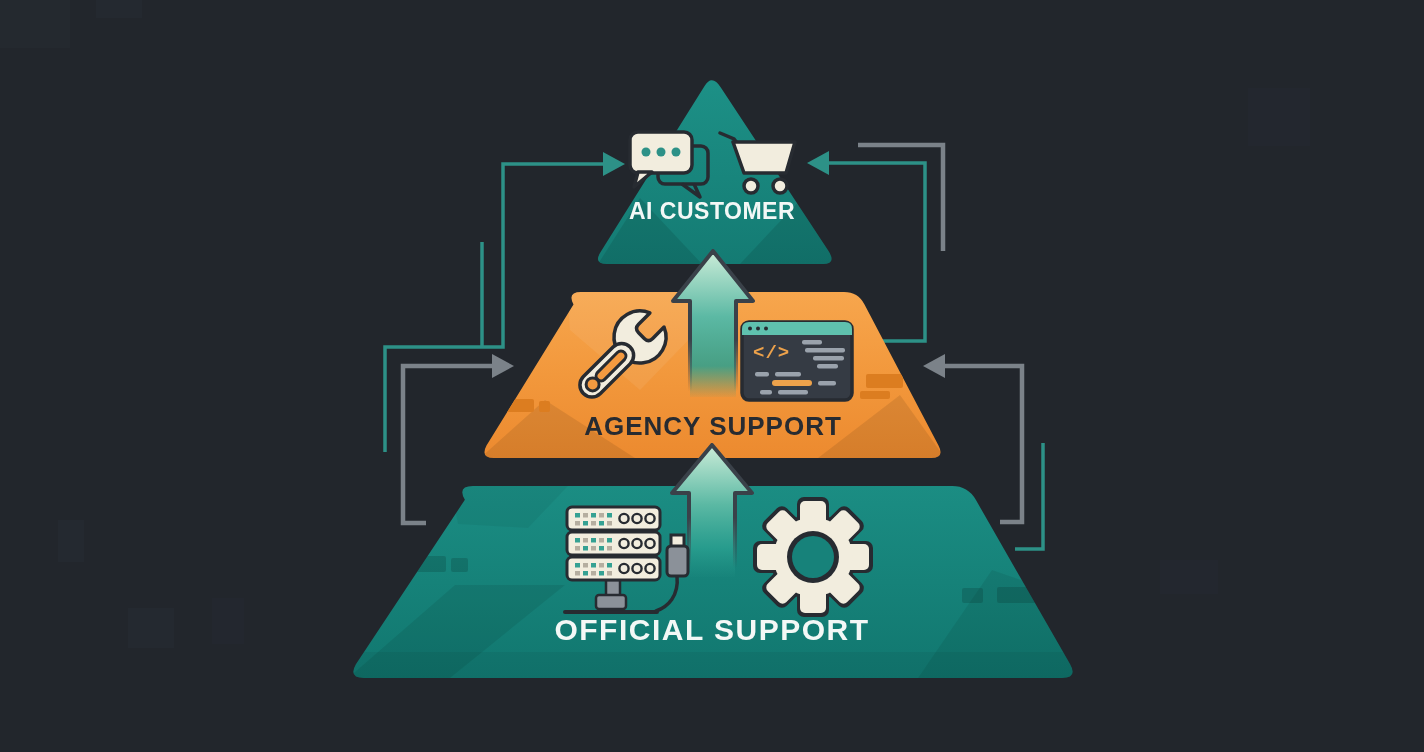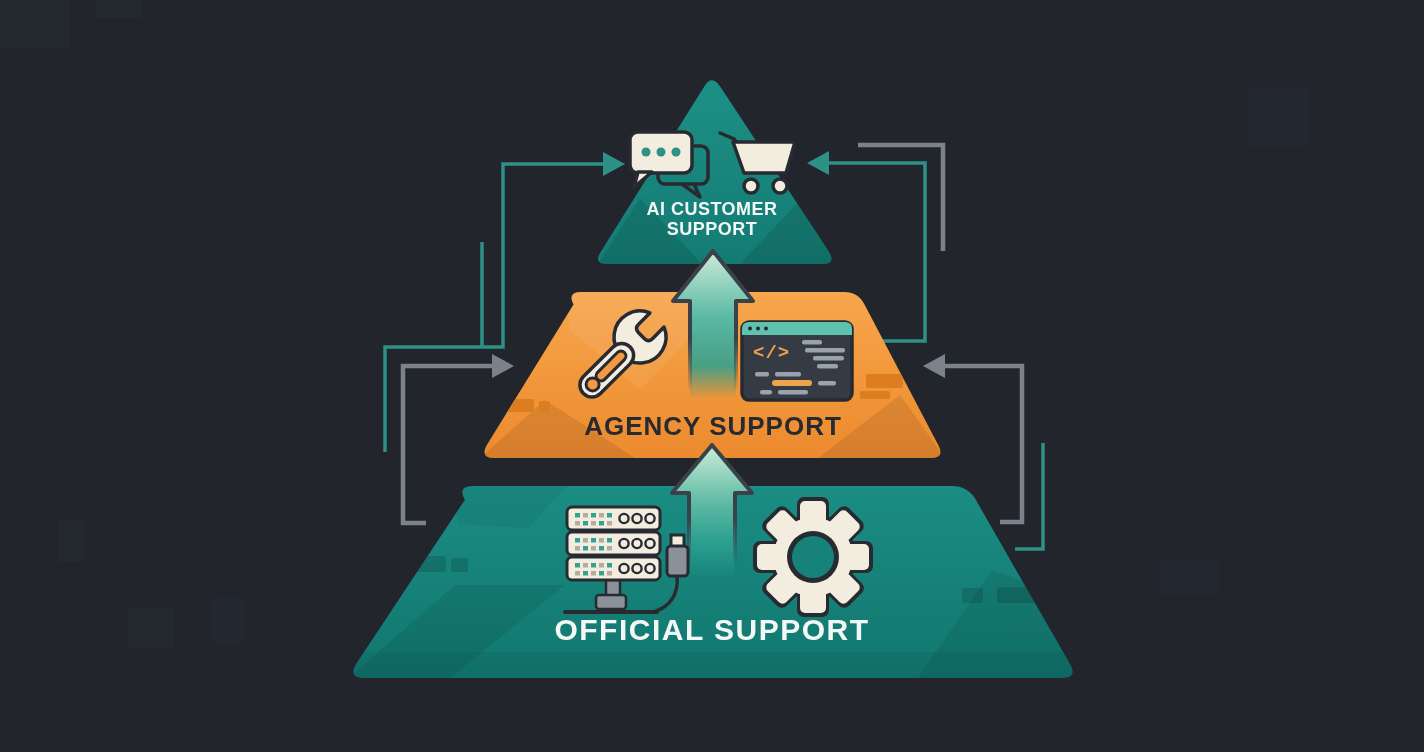--- a/index.html
+++ b/index.html
@@ -1,21 +1,21 @@
 <!DOCTYPE html>
 <html style="--bg: #22262c; --bg_decor: #262b33; --teal_tier: #1a8a80; --teal_tier_dark: #137a72; --orange: #f49a40; --orange_dash: #dc7d20; --teal_line: #2d9187; --gray_line: #7b8289; --outline: #272b31; --arrow_outline: #3a4149; --arrow_fill_light: #c6ecd9; --arrow_fill: #2aa090; --cream: #f2edde; --text_light: #f3f8f6; --text_dark: #272b31; --code_bg: #353b44; --code_bar: #5fc1ae; --code_line: #9aa2ac; --code_line_orange: #eda24b; --server_square_teal: #35a193; --server_square_gray: #b5aea0; --metal_gray: #8b9199;"><head>
 <meta charset="utf-8">
 <style>
   html,body{margin:0;padding:0;background:#14161a;}
   .stage{position:relative;width:1424px;height:752px;background:var(--bg,#22262c);overflow:hidden;
          font-family:"Liberation Sans","DejaVu Sans",sans-serif;}
   .bgdecor{position:absolute;background:var(--bg_decor,#262b33);}
   .layer{position:absolute;left:0;top:0;pointer-events:none;}
   .label{position:absolute;font-weight:bold;text-align:center;letter-spacing:1px;line-height:1.12;}
-  .label-top{left:592px;top:199px;width:240px;font-size:18px;color:var(--text_light,#f3f8f6);letter-spacing:.5px;}
+  .label-top{left:592px;top:199px;width:240px;font-size:23px;color:var(--text_light,#f3f8f6);letter-spacing:.5px;}
   .label-mid{left:480px;top:412px;width:466px;font-size:26px;color:var(--text_dark,#272b31);}
   .label-bot{left:432px;top:613px;width:560px;font-size:30px;color:var(--text_light,#f3f8f6);letter-spacing:1.5px;}
   .tl{stroke:var(--teal_line,#2d9187);stroke-width:3.5;fill:none;}
   .gl{stroke:var(--gray_line,#7b8289);stroke-width:4.5;fill:none;}
   .ah-t{fill:var(--teal_line,#2d9187);}
   .ah-g{fill:var(--gray_line,#7b8289);}
   .f-cream{fill:var(--cream,#f2edde);}
   .s-dark{stroke:var(--outline,#272b31);}
   .code-sym{font-family:"Liberation Mono","DejaVu Sans Mono",monospace;font-weight:bold;
             fill:var(--code_line_orange,#eda24b);font-size:19px;letter-spacing:1px;}
@@ -296,18 +296,17 @@
           <circle cx="0" cy="0" r="39.5"></circle>
         </g>
         <circle cx="0" cy="0" r="26" fill="var(--outline,#272b31)"></circle>
         <circle cx="0" cy="0" r="21" fill="#17827a"></circle>
       </g>
     </g>
   </svg>
 
   <div class="label label-top">
     <div>AI CUSTOMER</div>
-    <div>SUPPORT</div>
   </div>
   <div class="label label-bot">OFFICIAL SUPPORT</div>
   <div class="label label-mid">AGENCY SUPPORT</div>
 
 </div>
 
 </body></html>

